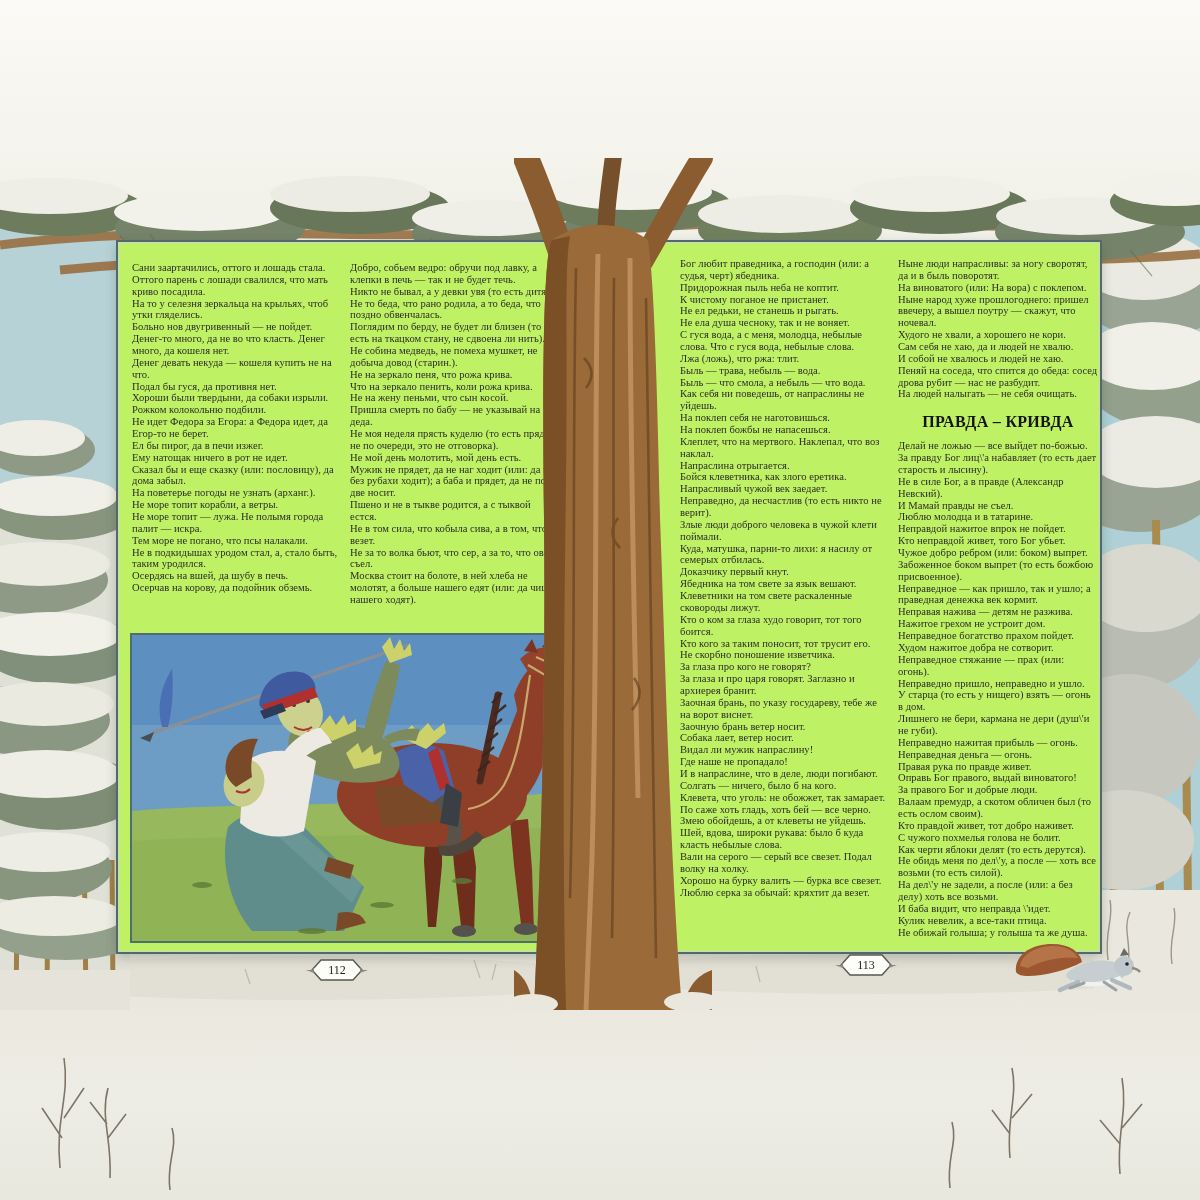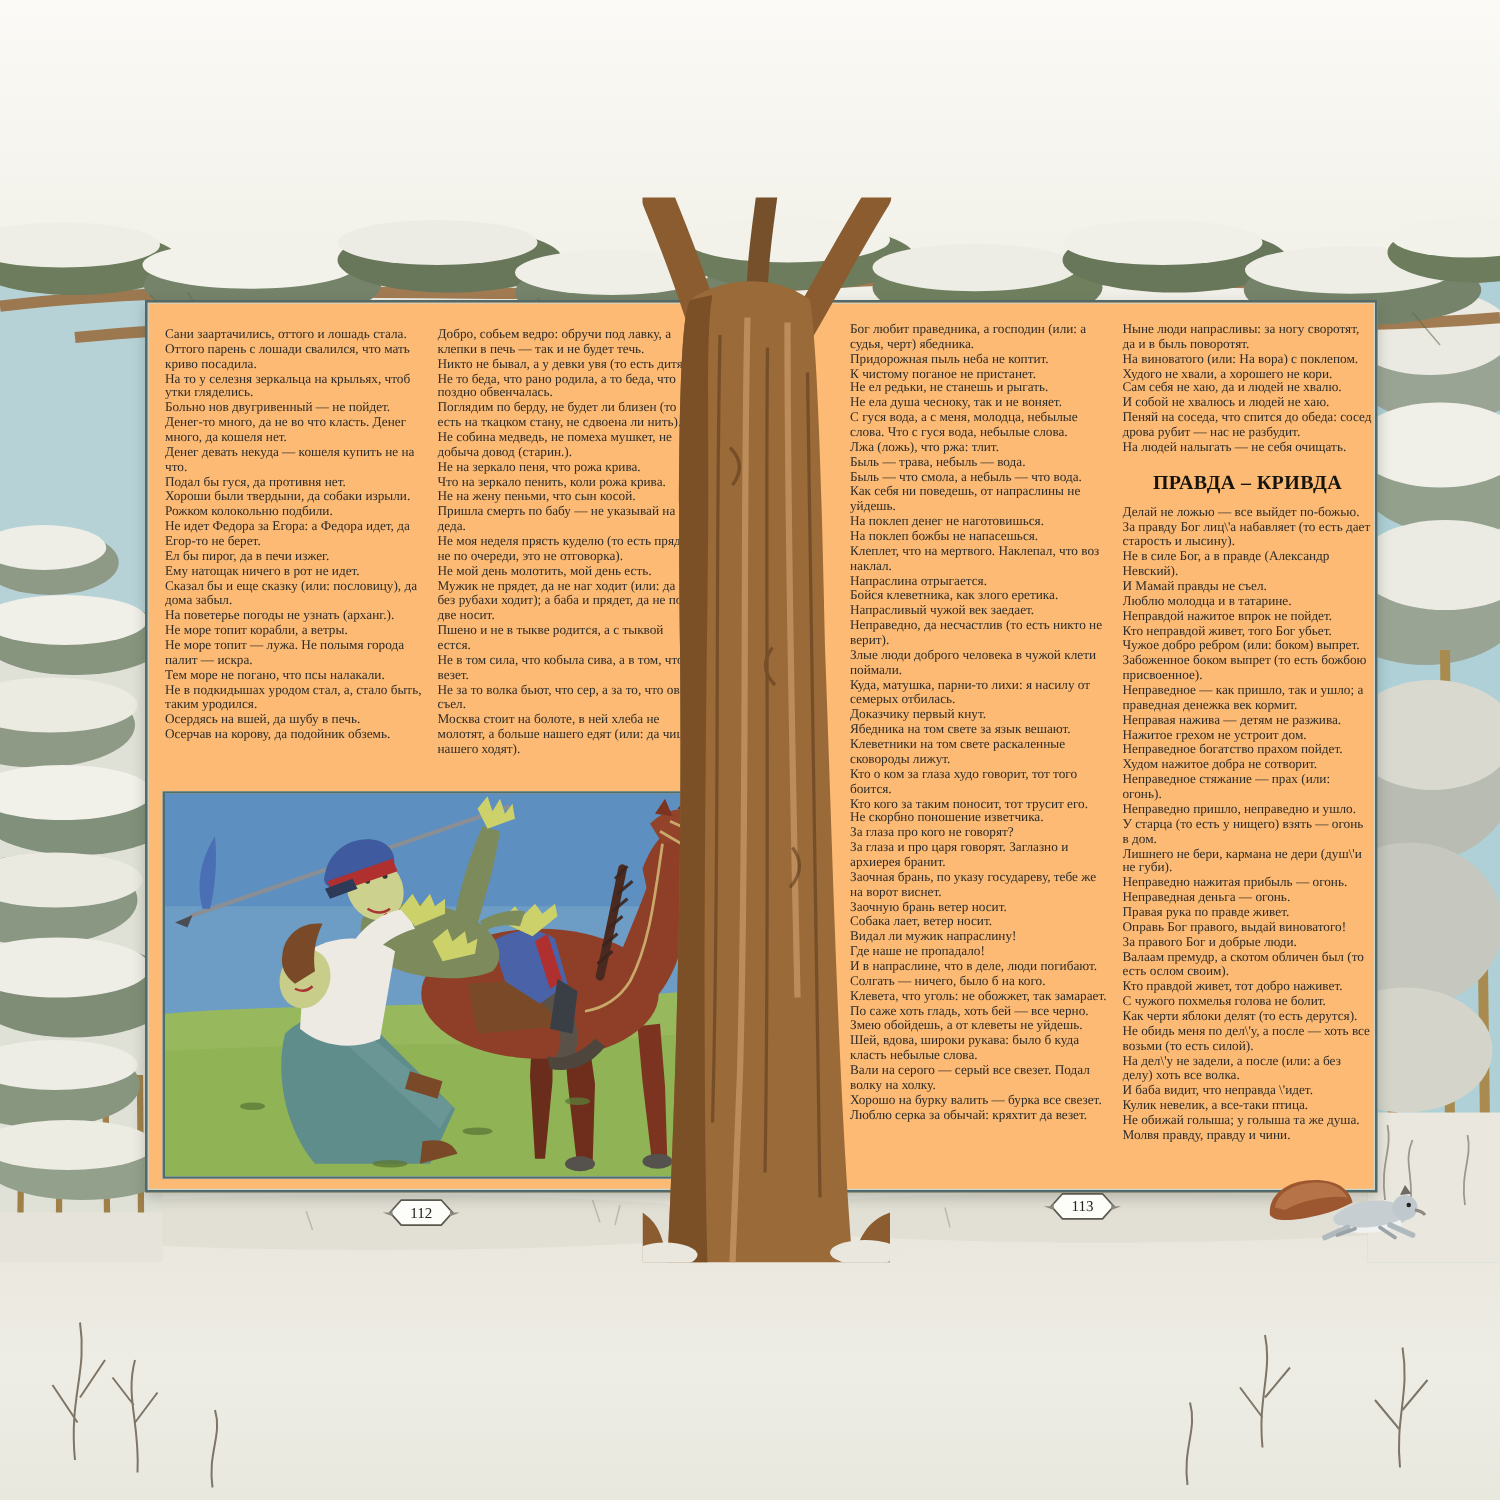--- a/index.html
+++ b/index.html
@@ -9,21 +9,21 @@
   .layer{position:absolute;}
   #bg-top{left:0;top:0;width:1200px;height:240px;background:linear-gradient(#fbfaf6,#f0f0e8);z-index:1;}
   #pine-band{left:0;top:150px;width:1200px;height:150px;z-index:3;}
   #strip-left{left:0;top:200px;width:130px;height:810px;z-index:2;}
   #strip-right{left:1094px;top:200px;width:106px;height:810px;z-index:2;}
   #ground{left:0;top:938px;width:1200px;height:262px;z-index:1;
           background:linear-gradient(#e7e4da,#eeede5 60%,#e9e8df);}
   #ground svg{position:absolute;left:0;top:0;}
   #trunk{left:514px;top:158px;width:204px;height:852px;z-index:5;pointer-events:none;}
   
-  .page{position:absolute;top:240px;height:714px;background:#fdba74;
+  .page{position:absolute;top:240px;height:714px;background:#bef264;
         border:2px solid #51696b;box-sizing:border-box;z-index:4;
         box-shadow:inset 0 0 0 1px #ccd5cc, 0 4px 10px rgba(70,80,70,.28);}
   #page-left{left:116px;width:482px;}
   #page-right{left:606px;width:496px;}
   .col{position:absolute;overflow:hidden;}
   #l-col1{left:14px;top:20px;width:208px;height:352px;}
   #l-col2{left:232px;top:20px;width:210px;height:352px;}
   #r-col1{left:72px;top:16px;width:206px;height:682px;}
   #r-col2{left:290px;top:16px;width:200px;height:682px;}
   .pv{margin:0;font-size:10.6px;line-height:1.12;color:#2e2d29;}
@@ -295,21 +295,21 @@
         <p class="pv">Бог любит праведника, а господин (или: а судья, черт) ябедника.</p>
         <p class="pv">Придорожная пыль неба не коптит.</p>
         <p class="pv">К чистому поганое не пристанет.</p>
         <p class="pv">Не ел редьки, не станешь и рыгать.</p>
         <p class="pv">Не ела душа чесноку, так и не воняет.</p>
         <p class="pv">С гуся вода, а с меня, молодца, небылые слова. Что с гуся вода, небылые слова.</p>
         <p class="pv">Лжа (ложь), что ржа: тлит.</p>
         <p class="pv">Быль — трава, небыль — вода.</p>
         <p class="pv">Быль — что смола, а небыль — что вода.</p>
         <p class="pv">Как себя ни поведешь, от напраслины не уйдешь.</p>
-        <p class="pv">На поклеп денег не наготовишься.</p>
+        <p class="pv">На поклеп себя не наготовишься.</p>
         <p class="pv">На поклеп божбы не напасешься.</p>
         <p class="pv">Клеплет, что на мертвого. Наклепал, что воз наклал.</p>
         <p class="pv">Напраслина отрыгается.</p>
         <p class="pv">Бойся клеветника, как злого еретика.</p>
         <p class="pv">Напрасливый чужой век заедает.</p>
         <p class="pv">Неправедно, да несчастлив (то есть никто не верит).</p>
         <p class="pv">Злые люди доброго человека в чужой клети поймали.</p>
         <p class="pv">Куда, матушка, парни-то лихи: я насилу от семерых отбилась.</p>
         <p class="pv">Доказчику первый кнут.</p>
         <p class="pv">Ябедника на том свете за язык вешают.</p>
@@ -332,20 +332,21 @@
         <p class="pv">Шей, вдова, широки рукава: было б куда класть небылые слова.</p>
         <p class="pv">Вали на серого — серый все свезет. Подал волку на холку.</p>
         <p class="pv">Хорошо на бурку валить — бурка все свезет.</p>
         <p class="pv">Люблю серка за обычай: кряхтит да везет.</p>
       </div>
   </div>
   <div class="col" id="r-col2">
     <div>
         <p class="pv">Ныне люди напрасливы: за ногу своротят, да и в быль поворотят.</p>
         <p class="pv">На виноватого (или: На вора) с поклепом.</p>
+        <p class="pv">Ныне народ хуже прошлогоднего: пришел ввечеру, а вышел поутру — скажут, что ночевал.</p>
         <p class="pv">Худого не хвали, а хорошего не кори.</p>
         <p class="pv">Сам себя не хаю, да и людей не хвалю.</p>
         <p class="pv">И собой не хвалюсь и людей не хаю.</p>
         <p class="pv">Пеняй на соседа, что спится до обеда: сосед дрова рубит — нас не разбудит.</p>
         <p class="pv">На людей налыгать — не себя очищать.</p>
       </div>
     <h3 class="section-h mid">ПРАВДА – КРИВДА</h3>
     <div>
         <p class="pv">Делай не ложью — все выйдет по-божью.</p>
         <p class="pv">За правду Бог лиц\'а набавляет (то есть дает старость и лысину).</p>
@@ -368,21 +369,21 @@
         <p class="pv">Неправедно нажитая прибыль — огонь.</p>
         <p class="pv">Неправедная деньга — огонь.</p>
         <p class="pv">Правая рука по правде живет.</p>
         <p class="pv">Оправь Бог правого, выдай виноватого!</p>
         <p class="pv">За правого Бог и добрые люди.</p>
         <p class="pv">Валаам премудр, а скотом обличен был (то есть ослом своим).</p>
         <p class="pv">Кто правдой живет, тот добро наживет.</p>
         <p class="pv">С чужого похмелья голова не болит.</p>
         <p class="pv">Как черти яблоки делят (то есть дерутся).</p>
         <p class="pv">Не обидь меня по дел\'у, а после — хоть все возьми (то есть силой).</p>
-        <p class="pv">На дел\'у не задели, а после (или: а без делу) хоть все волка.</p>
+        <p class="pv">На дел\'у не задели, а после (или: а без делу) хоть все возьми.</p>
         <p class="pv">И баба видит, что неправда \'идет.</p>
         <p class="pv">Кулик невелик, а все-таки птица.</p>
         <p class="pv">Не обижай голыша; у голыша та же душа.</p>
         <p class="pv">Молвя правду, правду и чини.</p>
       </div>
   </div>
 </div>
 
 <div id="trunk" class="layer">
   <svg width="204" height="852" viewBox="0 0 204 852">

